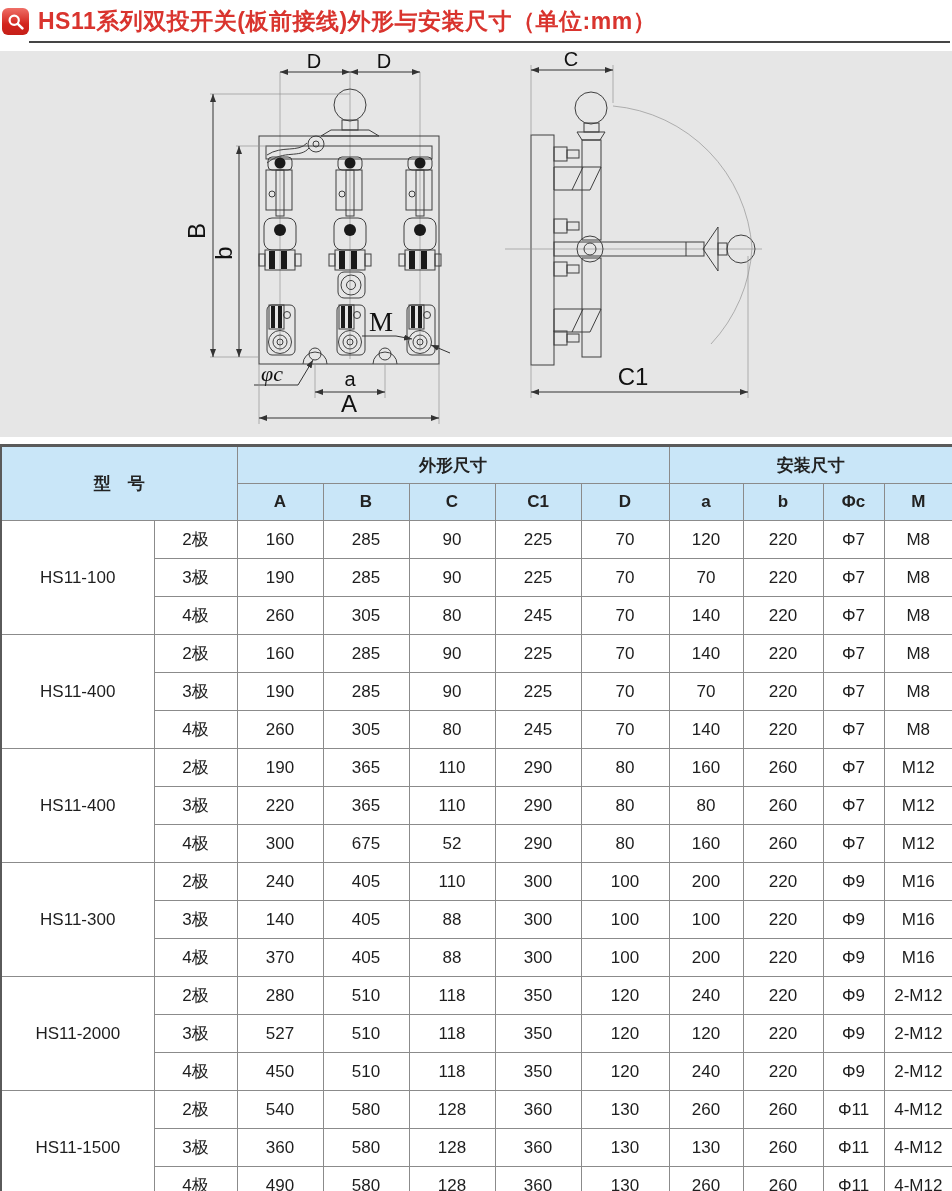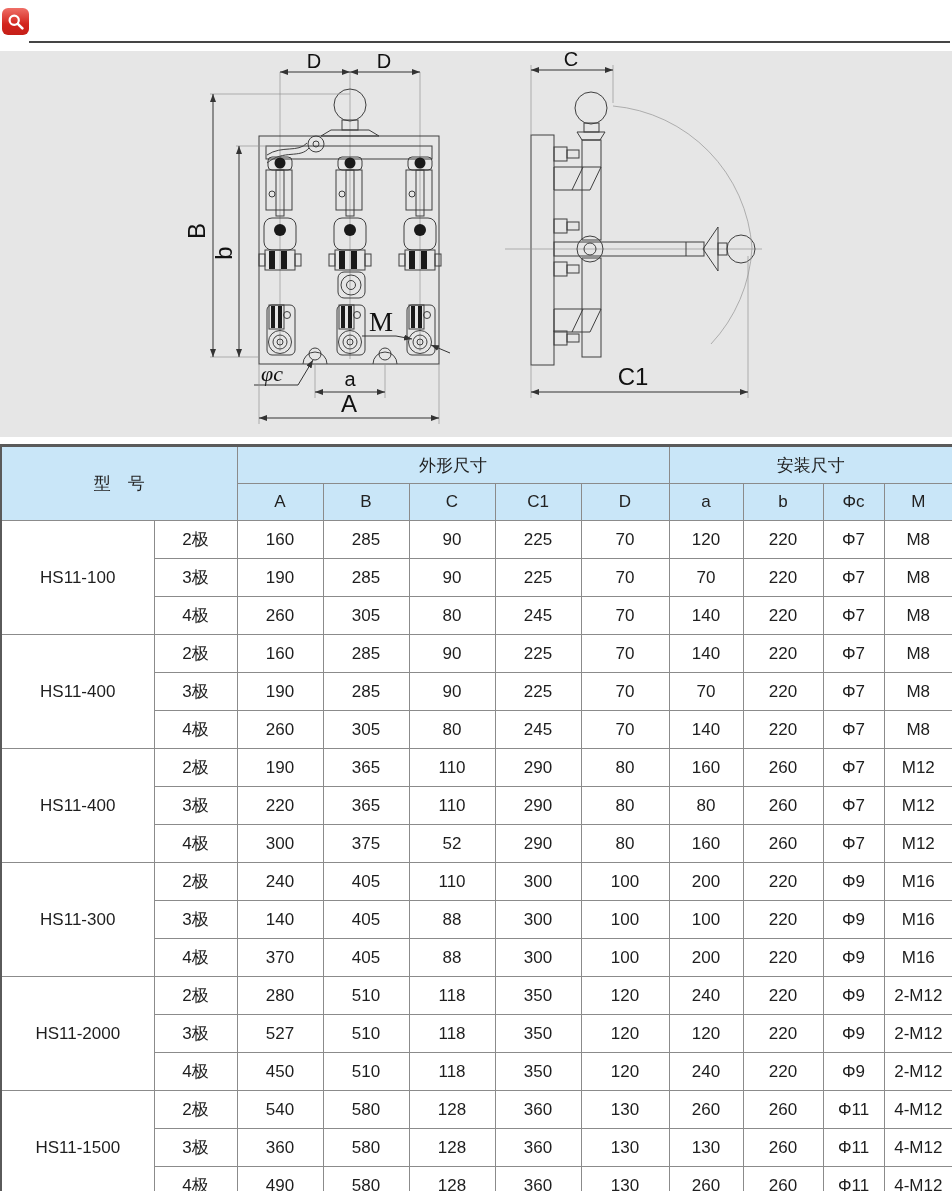--- a/index.html
+++ b/index.html
@@ -14,35 +14,36 @@
   .fillb{fill:#1a1a1a;stroke:none;}
   .thin{stroke:#949494;stroke-width:.7;fill:none;}
   .dim{stroke:#333;stroke-width:1;fill:none;}
   .lbl{font-family:"Liberation Sans",sans-serif;font-size:20px;fill:#111;text-anchor:middle;}
   .lblg{font-size:24px;}
   .serif{font-family:"Liberation Serif",serif;font-style:italic;font-size:22px;}
   .serifM{font-family:"Liberation Serif",serif;font-size:27px;}
   table{border-collapse:collapse;width:952px;table-layout:fixed;margin-top:7px;
         border:2px solid #5a5a5a;border-top-width:3px;border-bottom-width:3px;}
   th,td{border:1px solid #8b8b8b;text-align:center;vertical-align:middle;padding:0;}
-  thead th{background:#c9e6f8;font-weight:400;font-size:17px;color:#222;height:36px;}
+  thead th{background:#c9e6f8;font-weight:700;font-size:17px;color:#222;height:36px;}
   tbody td{font-size:17px;color:#1e1e1e;background:#fff;height:37px;}
 </style>
 </head>
 <body>
 
 <div class="page">
 
   <div class="hdr">
     <span class="ticon">
       <svg width="20" height="20" viewBox="0 0 20 20">
         <circle cx="8.2" cy="8.2" r="4.6" fill="none" stroke="#fff" stroke-width="2.2"></circle>
         <line x1="11.8" y1="11.8" x2="16.4" y2="16.4" stroke="#fff" stroke-width="2.6" stroke-linecap="round"></line>
       </svg>
     </span>
+    <h1 class="title">HS11系列双投开关(板前接线)外形与安装尺寸（单位:mm）</h1>
   </div>
   <div class="rule"></div>
 
   <div class="draw">
     <svg viewBox="0 0 952 386" width="952" height="386">
       <defs>
         <marker id="ae" markerWidth="9" markerHeight="8" refX="8" refY="3" orient="auto">
             <path d="M0,0L8,3L0,6Z" fill="#333"></path>
           </marker>
         <marker id="as" markerWidth="9" markerHeight="8" refX="0" refY="3" orient="auto">
@@ -350,21 +351,21 @@
           <td>290</td>
           <td>80</td>
           <td>80</td>
           <td>260</td>
           <td>Φ7</td>
           <td>M12</td>
         </tr>
         <tr>
           <td>4极</td>
           <td>300</td>
-          <td>375</td>
+          <td>675</td>
           <td>52</td>
           <td>290</td>
           <td>80</td>
           <td>160</td>
           <td>260</td>
           <td>Φ7</td>
           <td>M12</td>
         </tr>
         <tr>
           <td rowspan="3">HS11-300</td>

